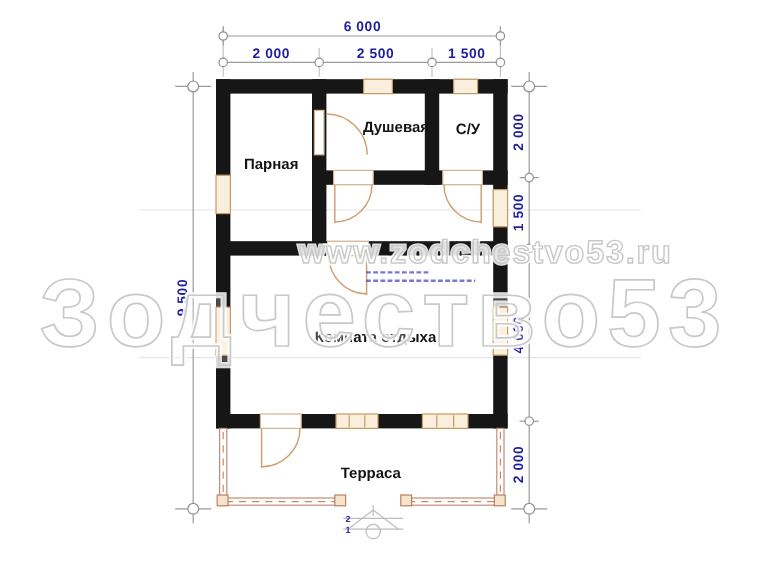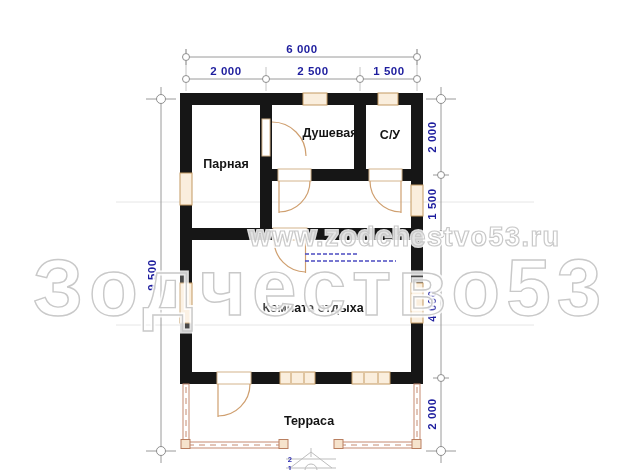--- a/index.html
+++ b/index.html
@@ -1,17 +1,17 @@
 <!DOCTYPE html>
 <html><head>
 <meta charset="utf-8">
 <style>
   html,body{margin:0;padding:0;background:#ffffff;}
   body{width:640px;height:470px;overflow:hidden;font-family:"Liberation Sans",sans-serif;}
-  #stage{position:relative;width:640px;height:404px;background:#ffffff;margin-top:27px;}
+  #stage{position:relative;width:640px;height:404px;background:#ffffff;}
   svg{display:block;}
   .dimtxt{font-family:"Liberation Sans",sans-serif;font-size:11.5px;font-weight:bold;fill:#1e1e9e;letter-spacing:.5px;}
   .roomtxt{font-family:"Liberation Sans",sans-serif;font-size:12.5px;font-weight:bold;fill:#141414;}
   .steptxt{font-family:"Liberation Sans",sans-serif;font-size:7.5px;font-weight:bold;fill:#2a2ab0;}
   .wmhalo{font-family:"Liberation Sans",sans-serif;font-weight:bold;fill:none;stroke:#ffffff;stroke-opacity:.85;}
   .wmline{font-family:"Liberation Sans",sans-serif;font-weight:bold;fill:#ffffff;fill-opacity:.22;stroke:#c9c9c9;}
   .wall{fill:#161616;}
   .win{fill:#faeedd;stroke:#c49a62;stroke-width:1;}
   .opening{fill:#ffffff;stroke:#d4b48c;stroke-width:1;}
   .door{fill:none;stroke:#cf9f6f;stroke-width:1.2;}

